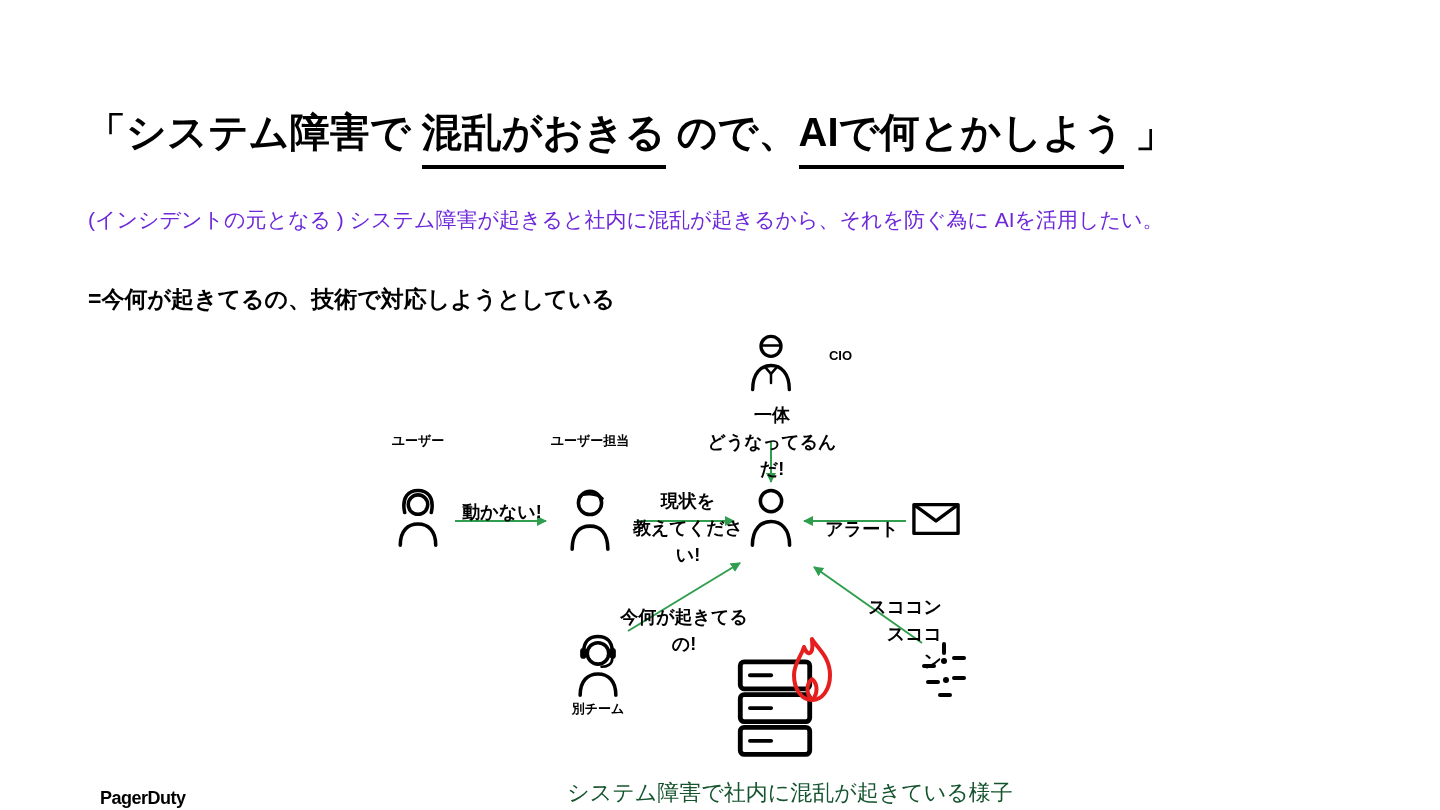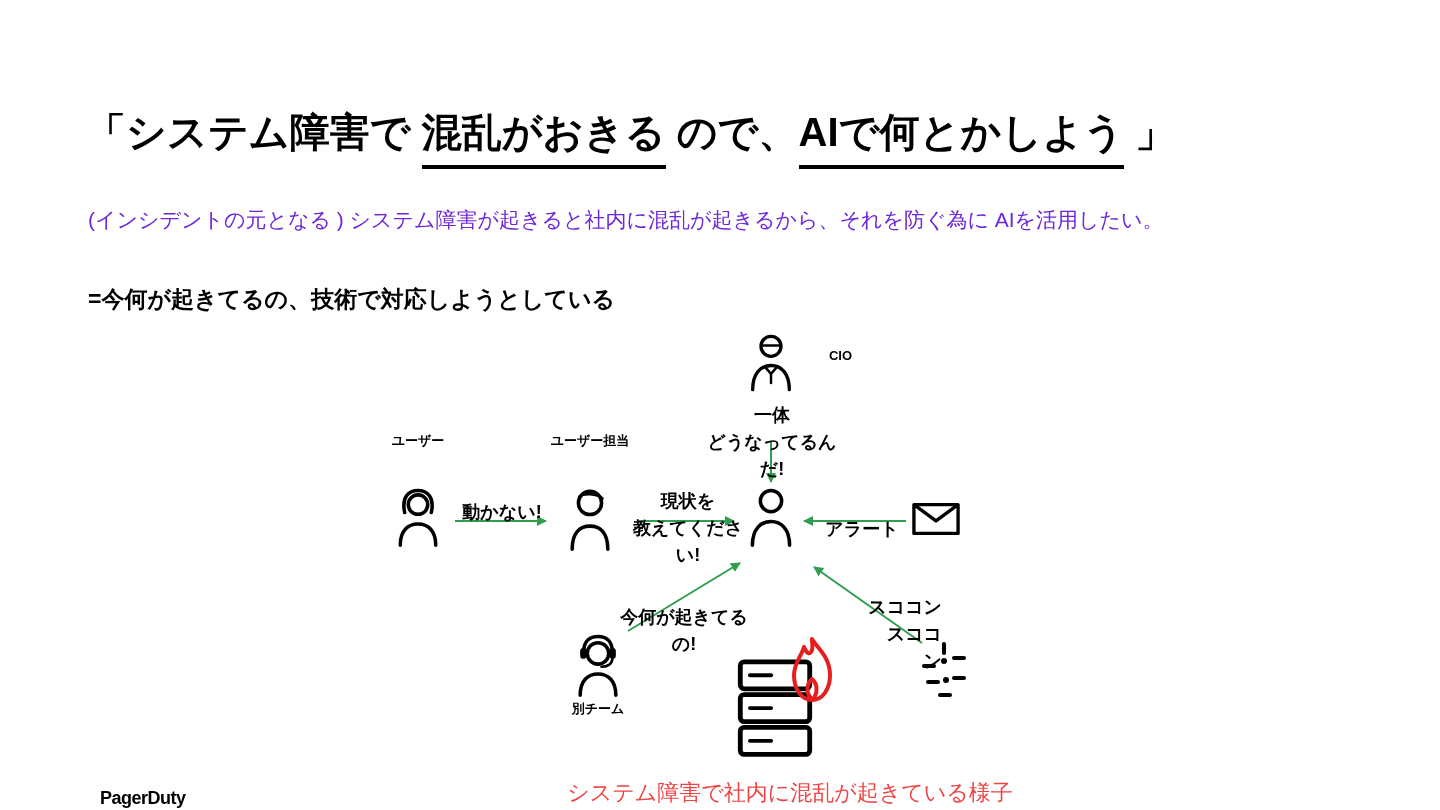--- a/index.html
+++ b/index.html
@@ -14,21 +14,21 @@
   }
   .u{border-bottom:4px solid #000;padding-bottom:11px;}
   .body-text{
     left:88px;top:204px;width:1125px;font-size:21px;line-height:1.55;color:#6d28d9;
   }
   .emphasis{
     left:88px;top:284px;width:960px;font-size:23px;font-weight:bold;
   }
   .lbl{font-size:13px;font-weight:bold;text-align:center;line-height:1.4;}
   .msg{font-size:18px;font-weight:bold;text-align:center;line-height:1.5;}
-  .caption{left:480px;top:778px;width:620px;font-size:22px;color:#ef4444;text-align:center;}
+  .caption{left:480px;top:778px;width:620px;font-size:22px;color:#14532d;text-align:center;}
   .logo{left:100px;top:788px;font-size:18px;font-weight:bold;letter-spacing:-0.5px;}
   svg{display:block;}
   .arrows{left:0;top:0;pointer-events:none;}
 </style>
 </head>
 <body>
 
 <h1 class="abs slide-title"><span>「システム障害で </span><span class="u">混乱がおきる</span><span> ので、</span><span class="u">AIで何とかしよう</span><span> 」</span></h1>
 
 <div class="abs body-text">(インシデントの元となる ) システム障害が起きると社内に混乱が起きるから、それを防ぐ為に AIを活用したい。</div>

